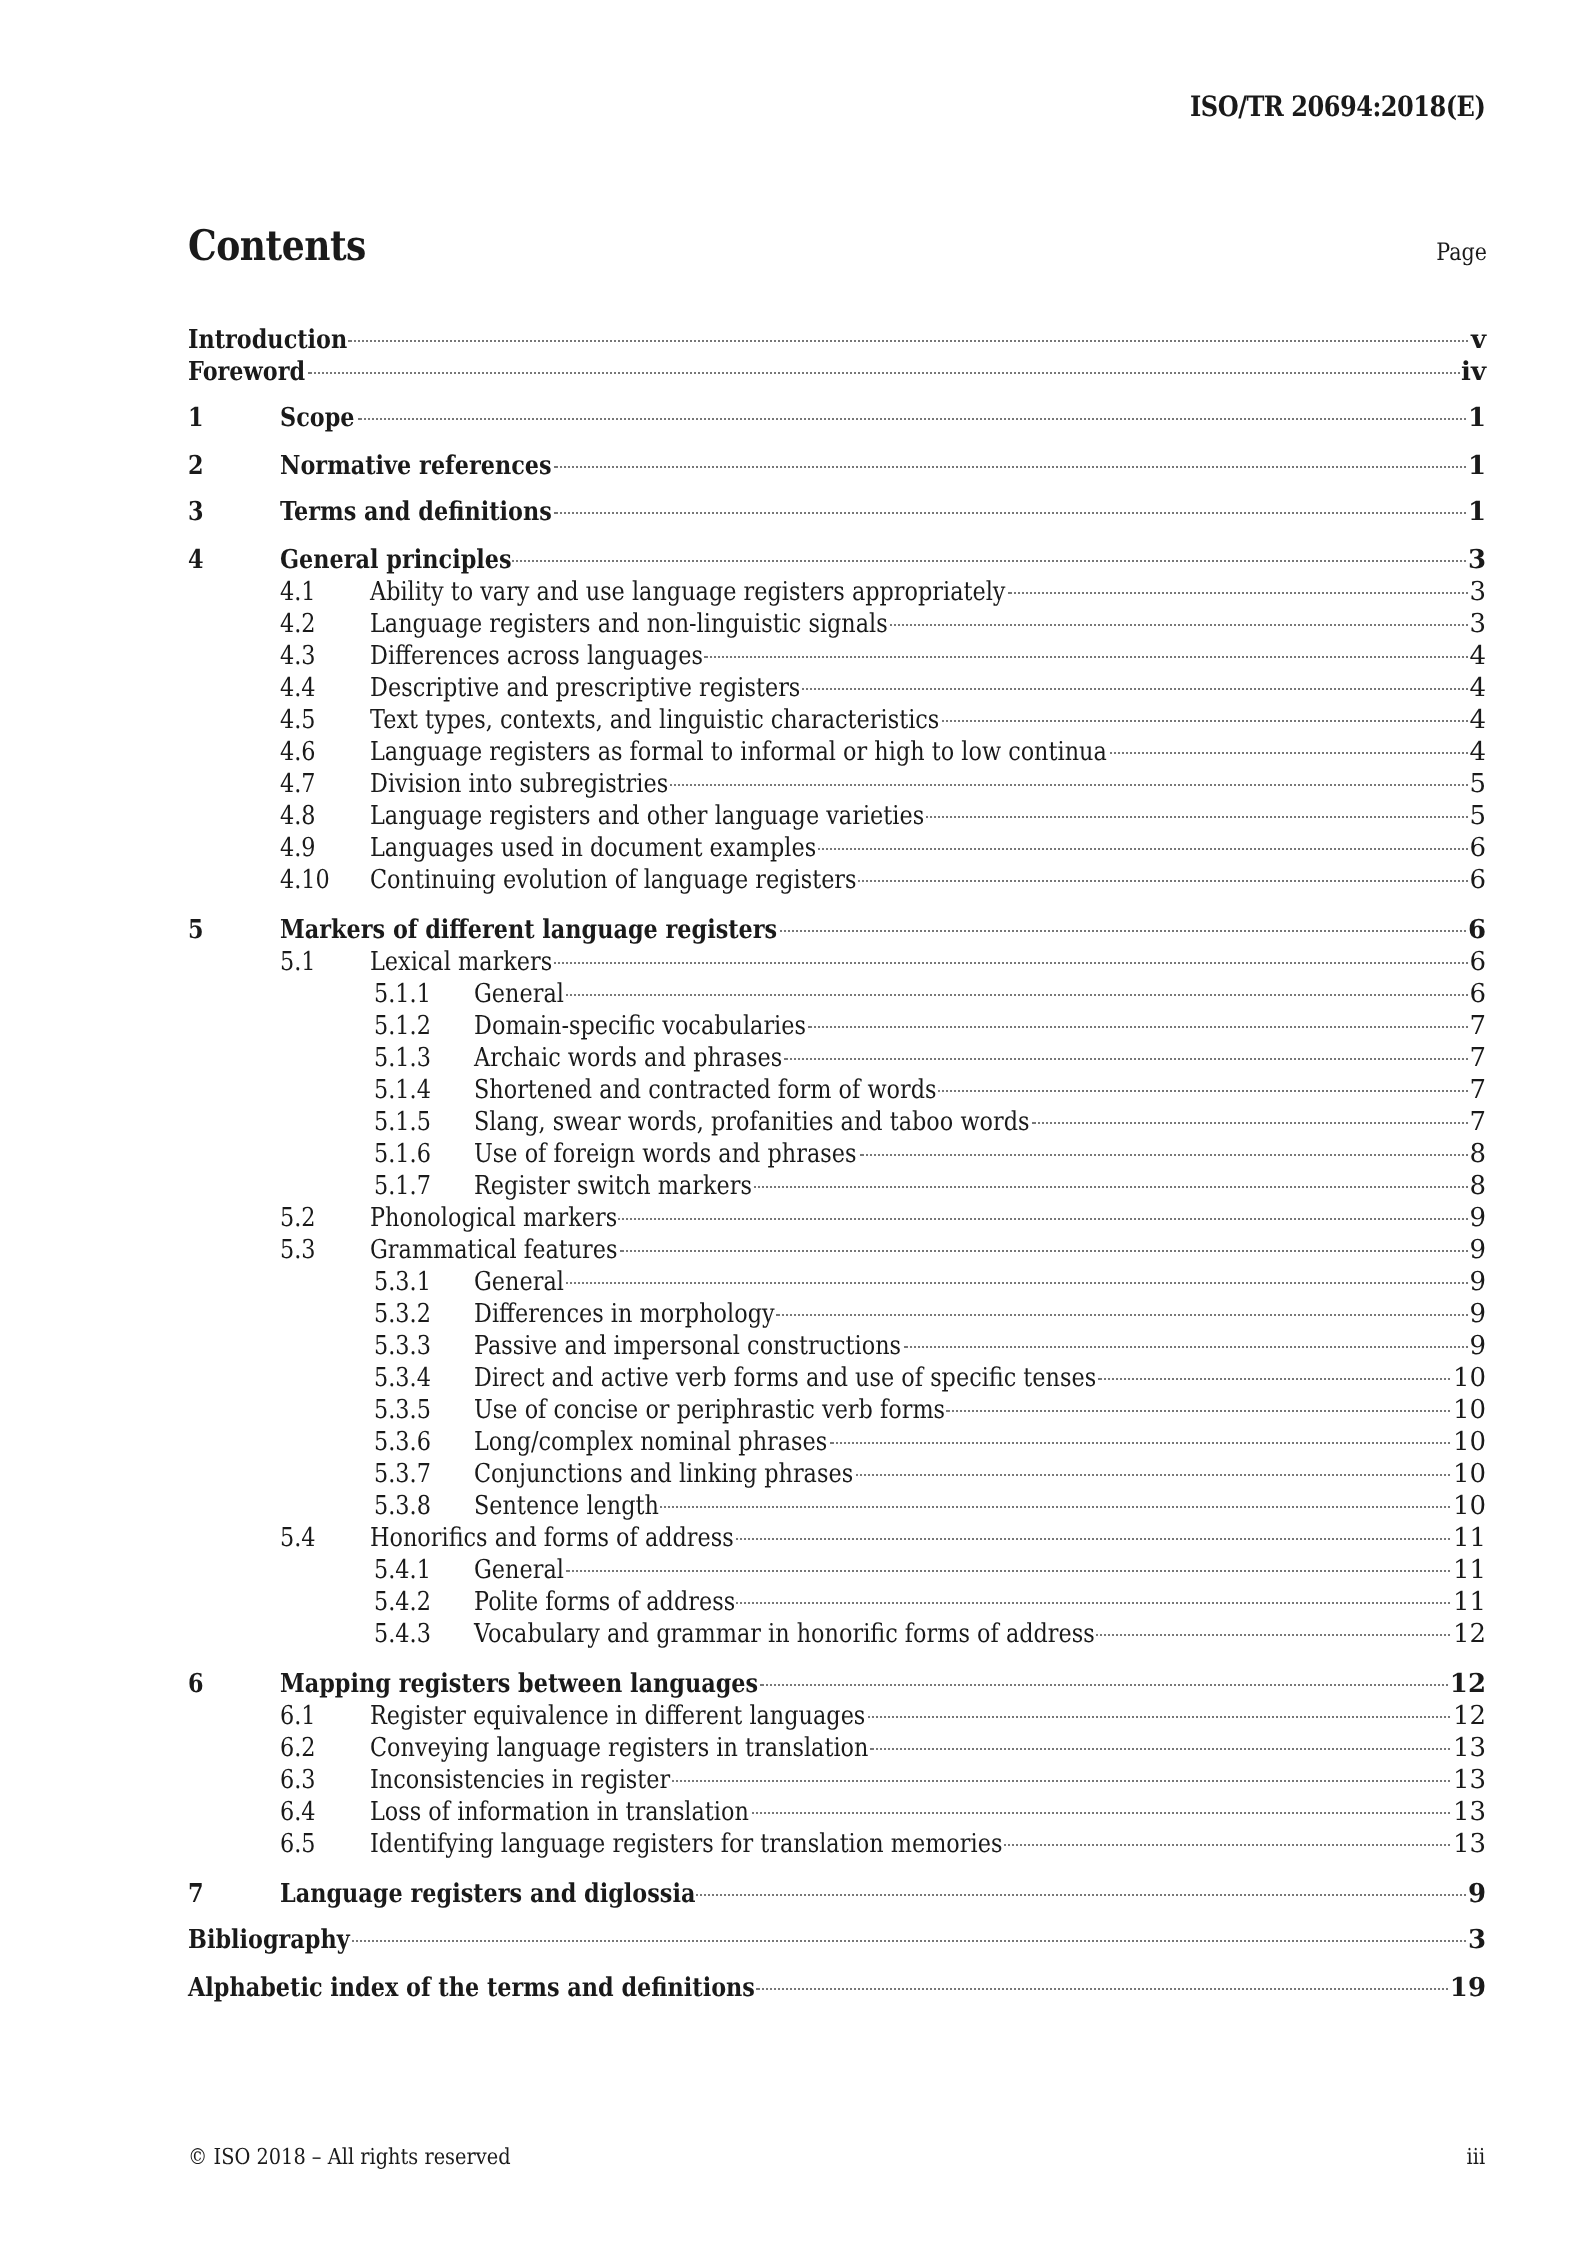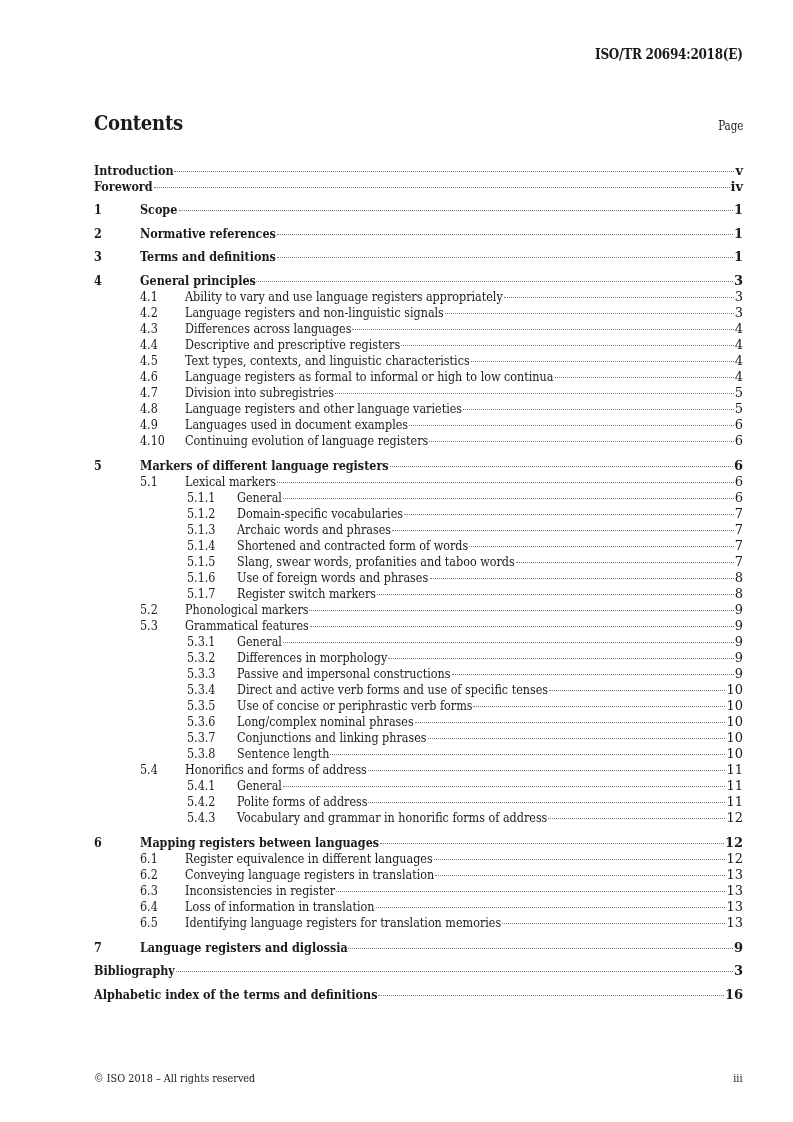--- a/index.html
+++ b/index.html
@@ -357,20 +357,20 @@
     <div class="row l0 top">
       <span style="flex: 0 0 auto; width: 0px;"></span>
       <span class="ttl" style="margin-right: -13.1331px;">Bibliography</span>
       <span class="lead"></span>
       <span class="pg">3</span>
     </div>
     <div class="row l0 top">
       <span style="flex: 0 0 auto; width: 0px;"></span>
       <span class="ttl" style="margin-right: -46.5359px;">Alphabetic index of the terms and definitions</span>
       <span class="lead"></span>
-      <span class="pg">16</span>
+      <span class="pg">19</span>
     </div>
   </div>
 
 <div class="footer">
   <span class="left">© ISO 2018 – All rights reserved</span>
   <span class="right">iii</span>
 </div>
 
 </body></html>

